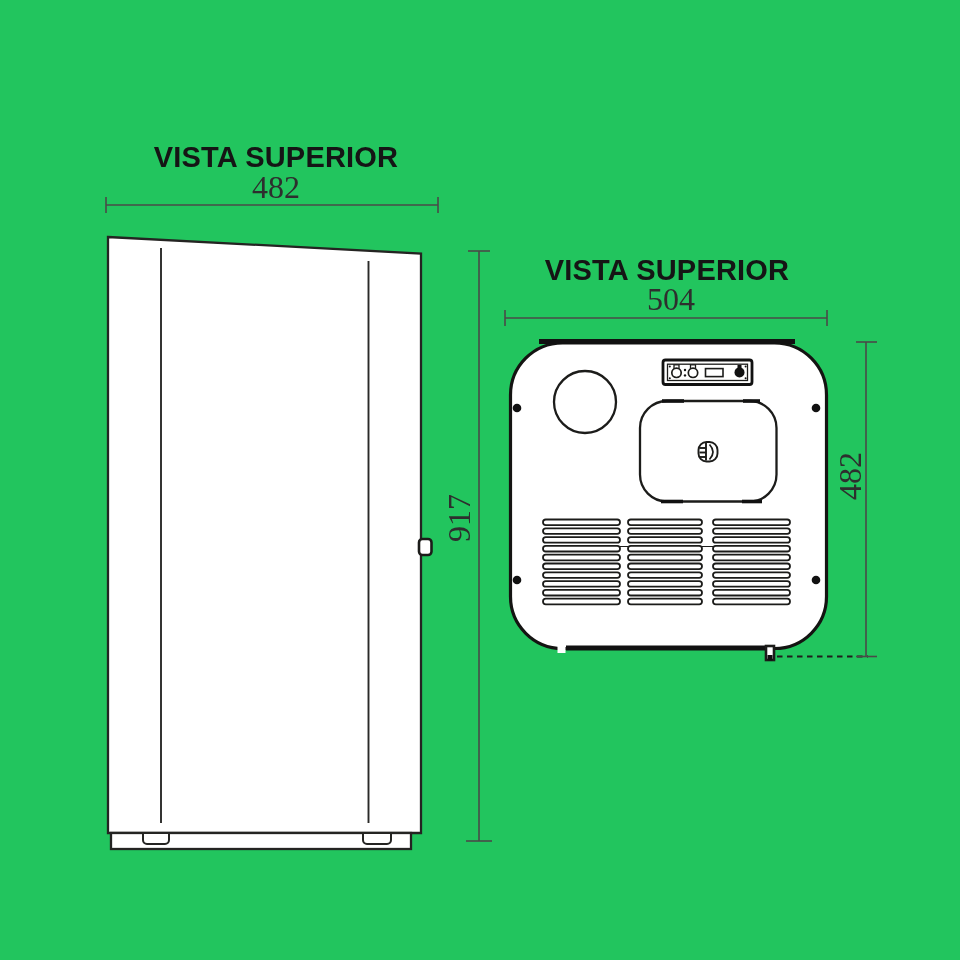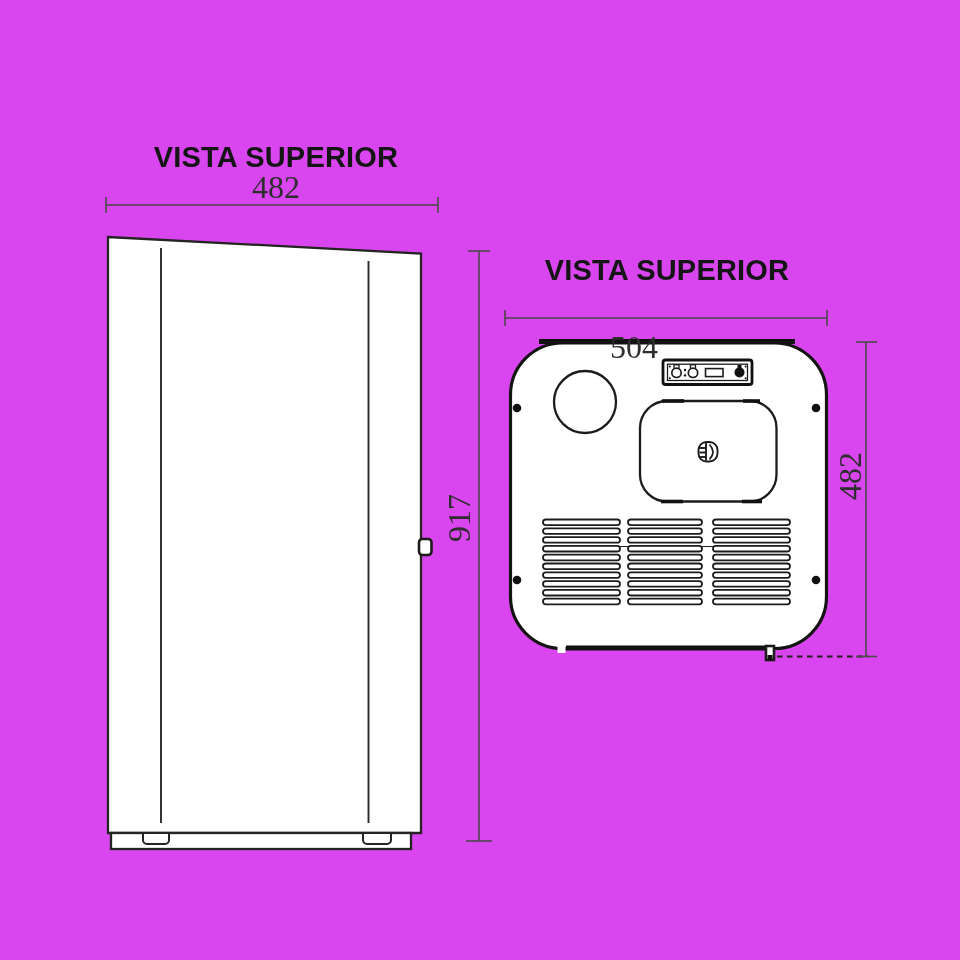--- a/index.html
+++ b/index.html
@@ -1,19 +1,19 @@
 <!DOCTYPE html>
 <html><head>
 <meta charset="utf-8">
 <style>
   html,body{margin:0;padding:0;background:#ffffff;}
   #canvas{
     position:relative;
     width:960px;height:960px;
-    background:#d946ef;
+    background:#22c55e;
     font-family:"Liberation Sans",sans-serif;
     overflow:hidden;
   }
   svg{position:absolute;left:0;top:0;}
   .view-title{
     position:absolute;
     transform:translate(-50%,0);
     font-family:"Liberation Sans",sans-serif;
     font-weight:bold;
     font-size:29px;
@@ -176,15 +176,15 @@
         <line x1="856" y1="656.5" x2="877" y2="656.5"></line>
       </g>
     </g>
   </svg>
 
   <div class="view-title" style="left:276px;top:141px;">VISTA SUPERIOR</div>
   <div class="dim-label" style="left:276px;top:187px;">482</div>
   <div class="dim-label vertical" style="left:459px;top:518px;">917</div>
 
   <div class="view-title" style="left:667px;top:254px;">VISTA SUPERIOR</div>
-  <div class="dim-label" style="left:634px;top:299px;margin-top:48px;">504</div>
+  <div class="dim-label" style="left:671px;top:299px;">504</div>
   <div class="dim-label vertical" style="left:850px;top:476px;">482</div>
 </div>
 
 </body></html>

